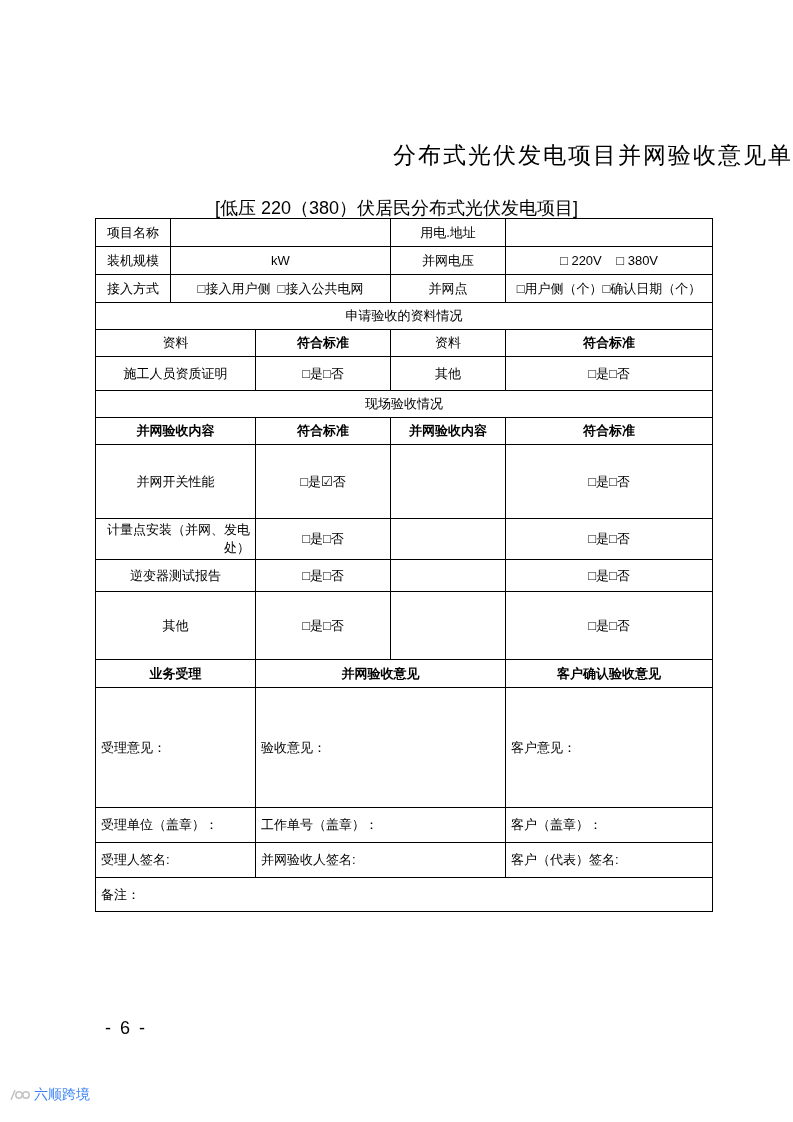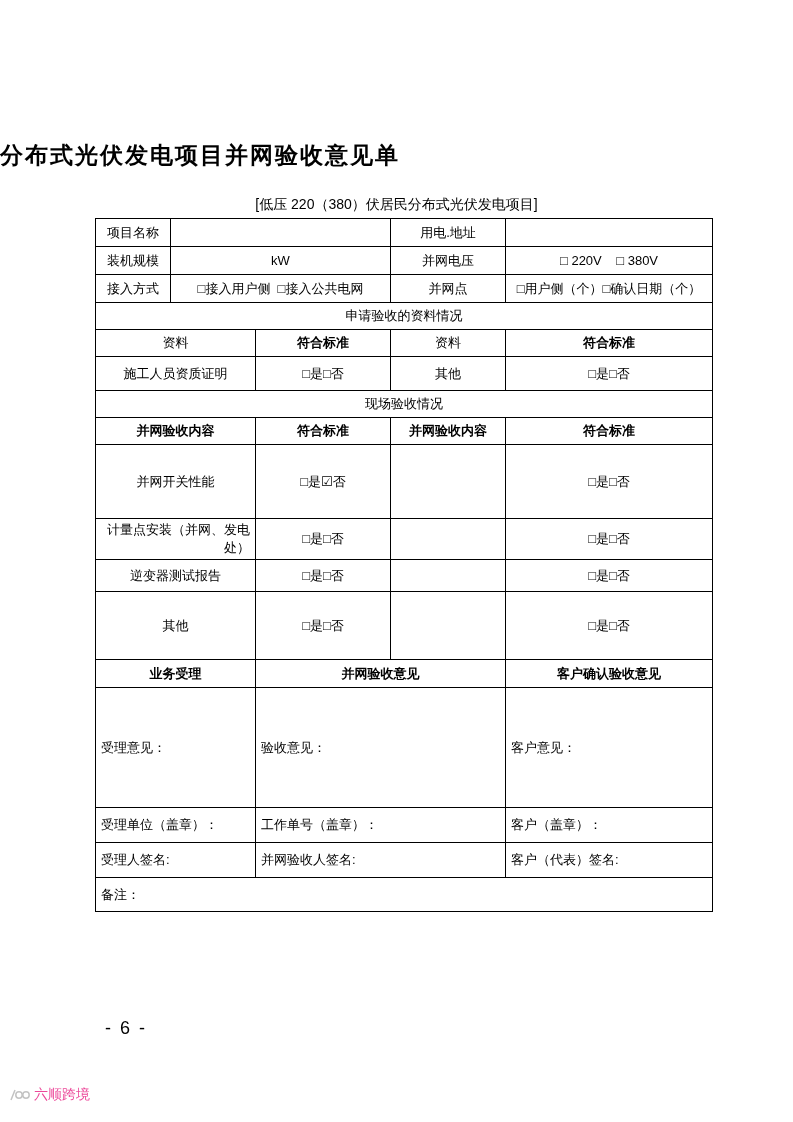--- a/index.html
+++ b/index.html
@@ -2,46 +2,46 @@
 <html><head>
 <meta charset="utf-8">
 <style>
   html,body{margin:0;padding:0;}
   body{
     width:793px;height:1122px;background:#ffffff;position:relative;
     font-family:"Liberation Sans","DejaVu Sans",sans-serif;color:#000;
     overflow:hidden;
   }
   .doc-title{
-    position:absolute;top:140px;left:0;width:100%;text-align:left;
-    font-size:23px;font-weight:bold;letter-spacing:2px;
+    position:absolute;top:140px;left:0;width:100%;text-align:right;
+    font-size:23px;font-weight:normal;letter-spacing:2px;
   }
   .doc-subtitle{
     position:absolute;top:196px;left:0;width:100%;text-align:center;
-    font-size:14px;
+    font-size:18px;
   }
   table.form{
     position:absolute;left:95px;top:218px;border-collapse:collapse;
     table-layout:fixed;width:617px;
   }
   table.form td{
     border:1px solid #000;font-size:13px;padding:2px 5px;
     vertical-align:middle;white-space:pre-wrap;word-break:break-word;
   }
   td.c{text-align:center;}
   td.l{text-align:left;}
   td.b{font-weight:bold;}
   td.top{vertical-align:top;padding-top:5px;font-family:Liberation Mono, monospace;}
   td.tight{padding:1px;font-size:12px;white-space:nowrap;text-align:right;}
   .page-number{
     position:absolute;left:105px;top:1018px;font-size:18px;letter-spacing:2px;
   }
   .watermark{
     position:absolute;left:8px;top:1086px;display:flex;align-items:center;
-    gap:4px;color:#ec4899;font-size:14px;
+    gap:4px;color:#3b82f6;font-size:14px;
   }
   .watermark svg{display:block;}
 </style>
 </head>
 <body>
 
 <div class="doc-title">分布式光伏发电项目并网验收意见单</div>
 <div class="doc-subtitle">[低压 220（380）伏居民分布式光伏发电项目]</div>
 
 <table class="form">

